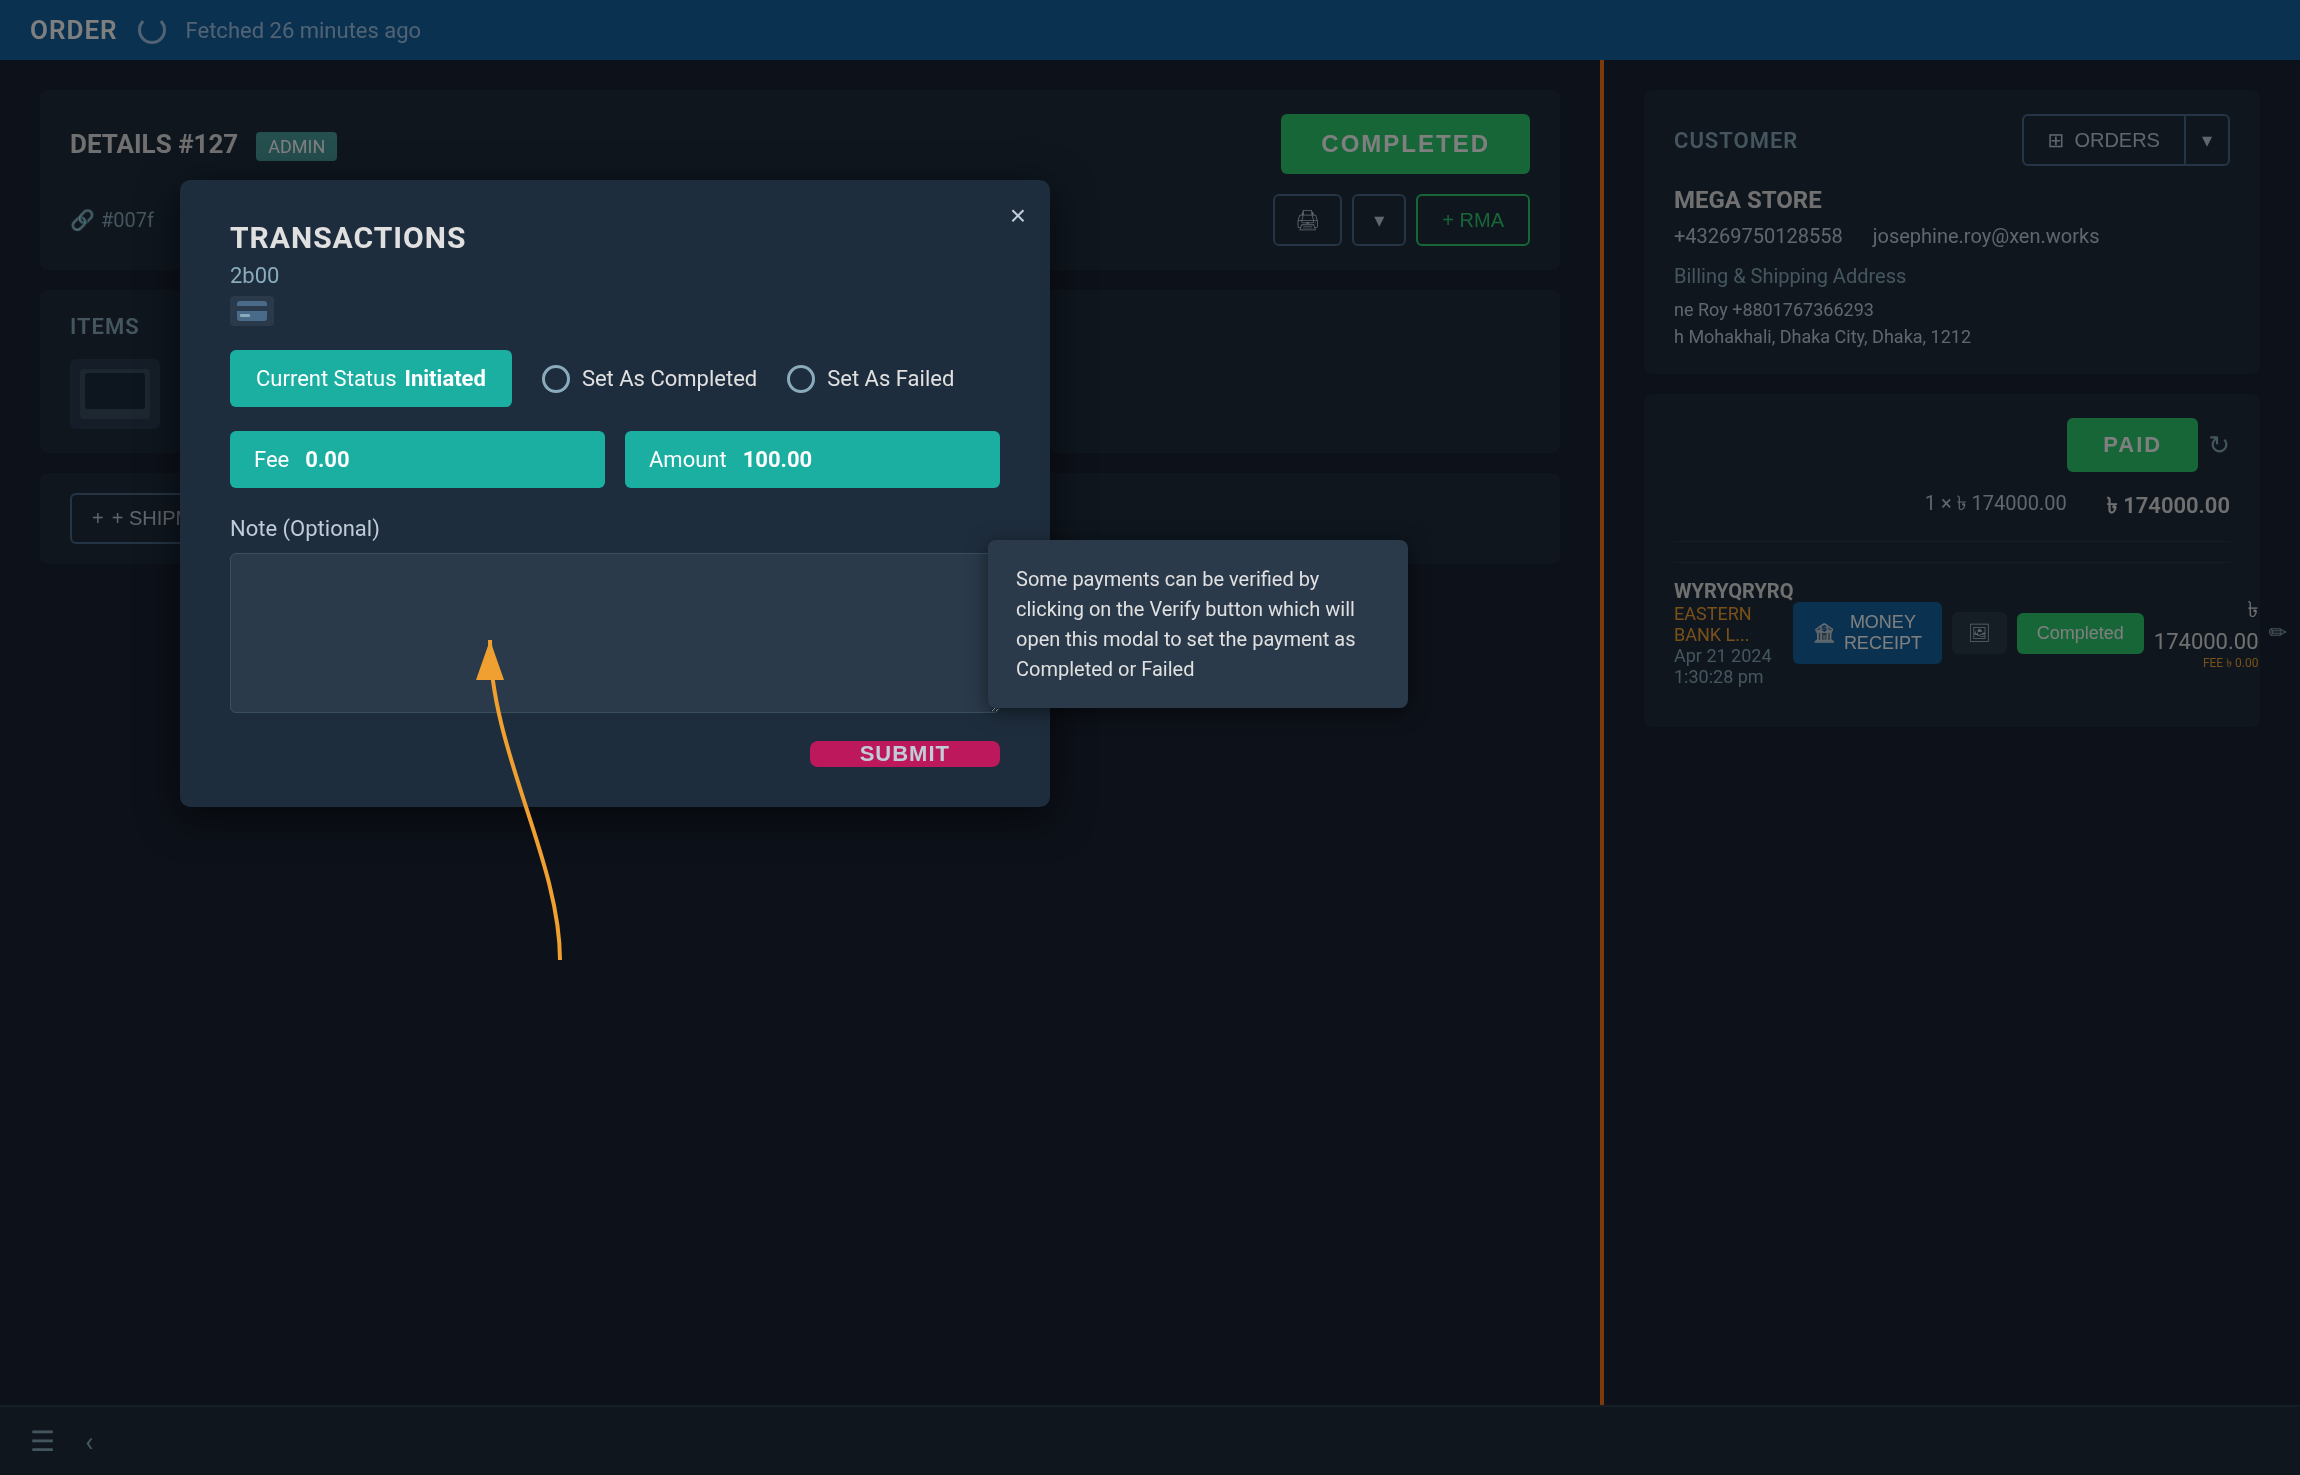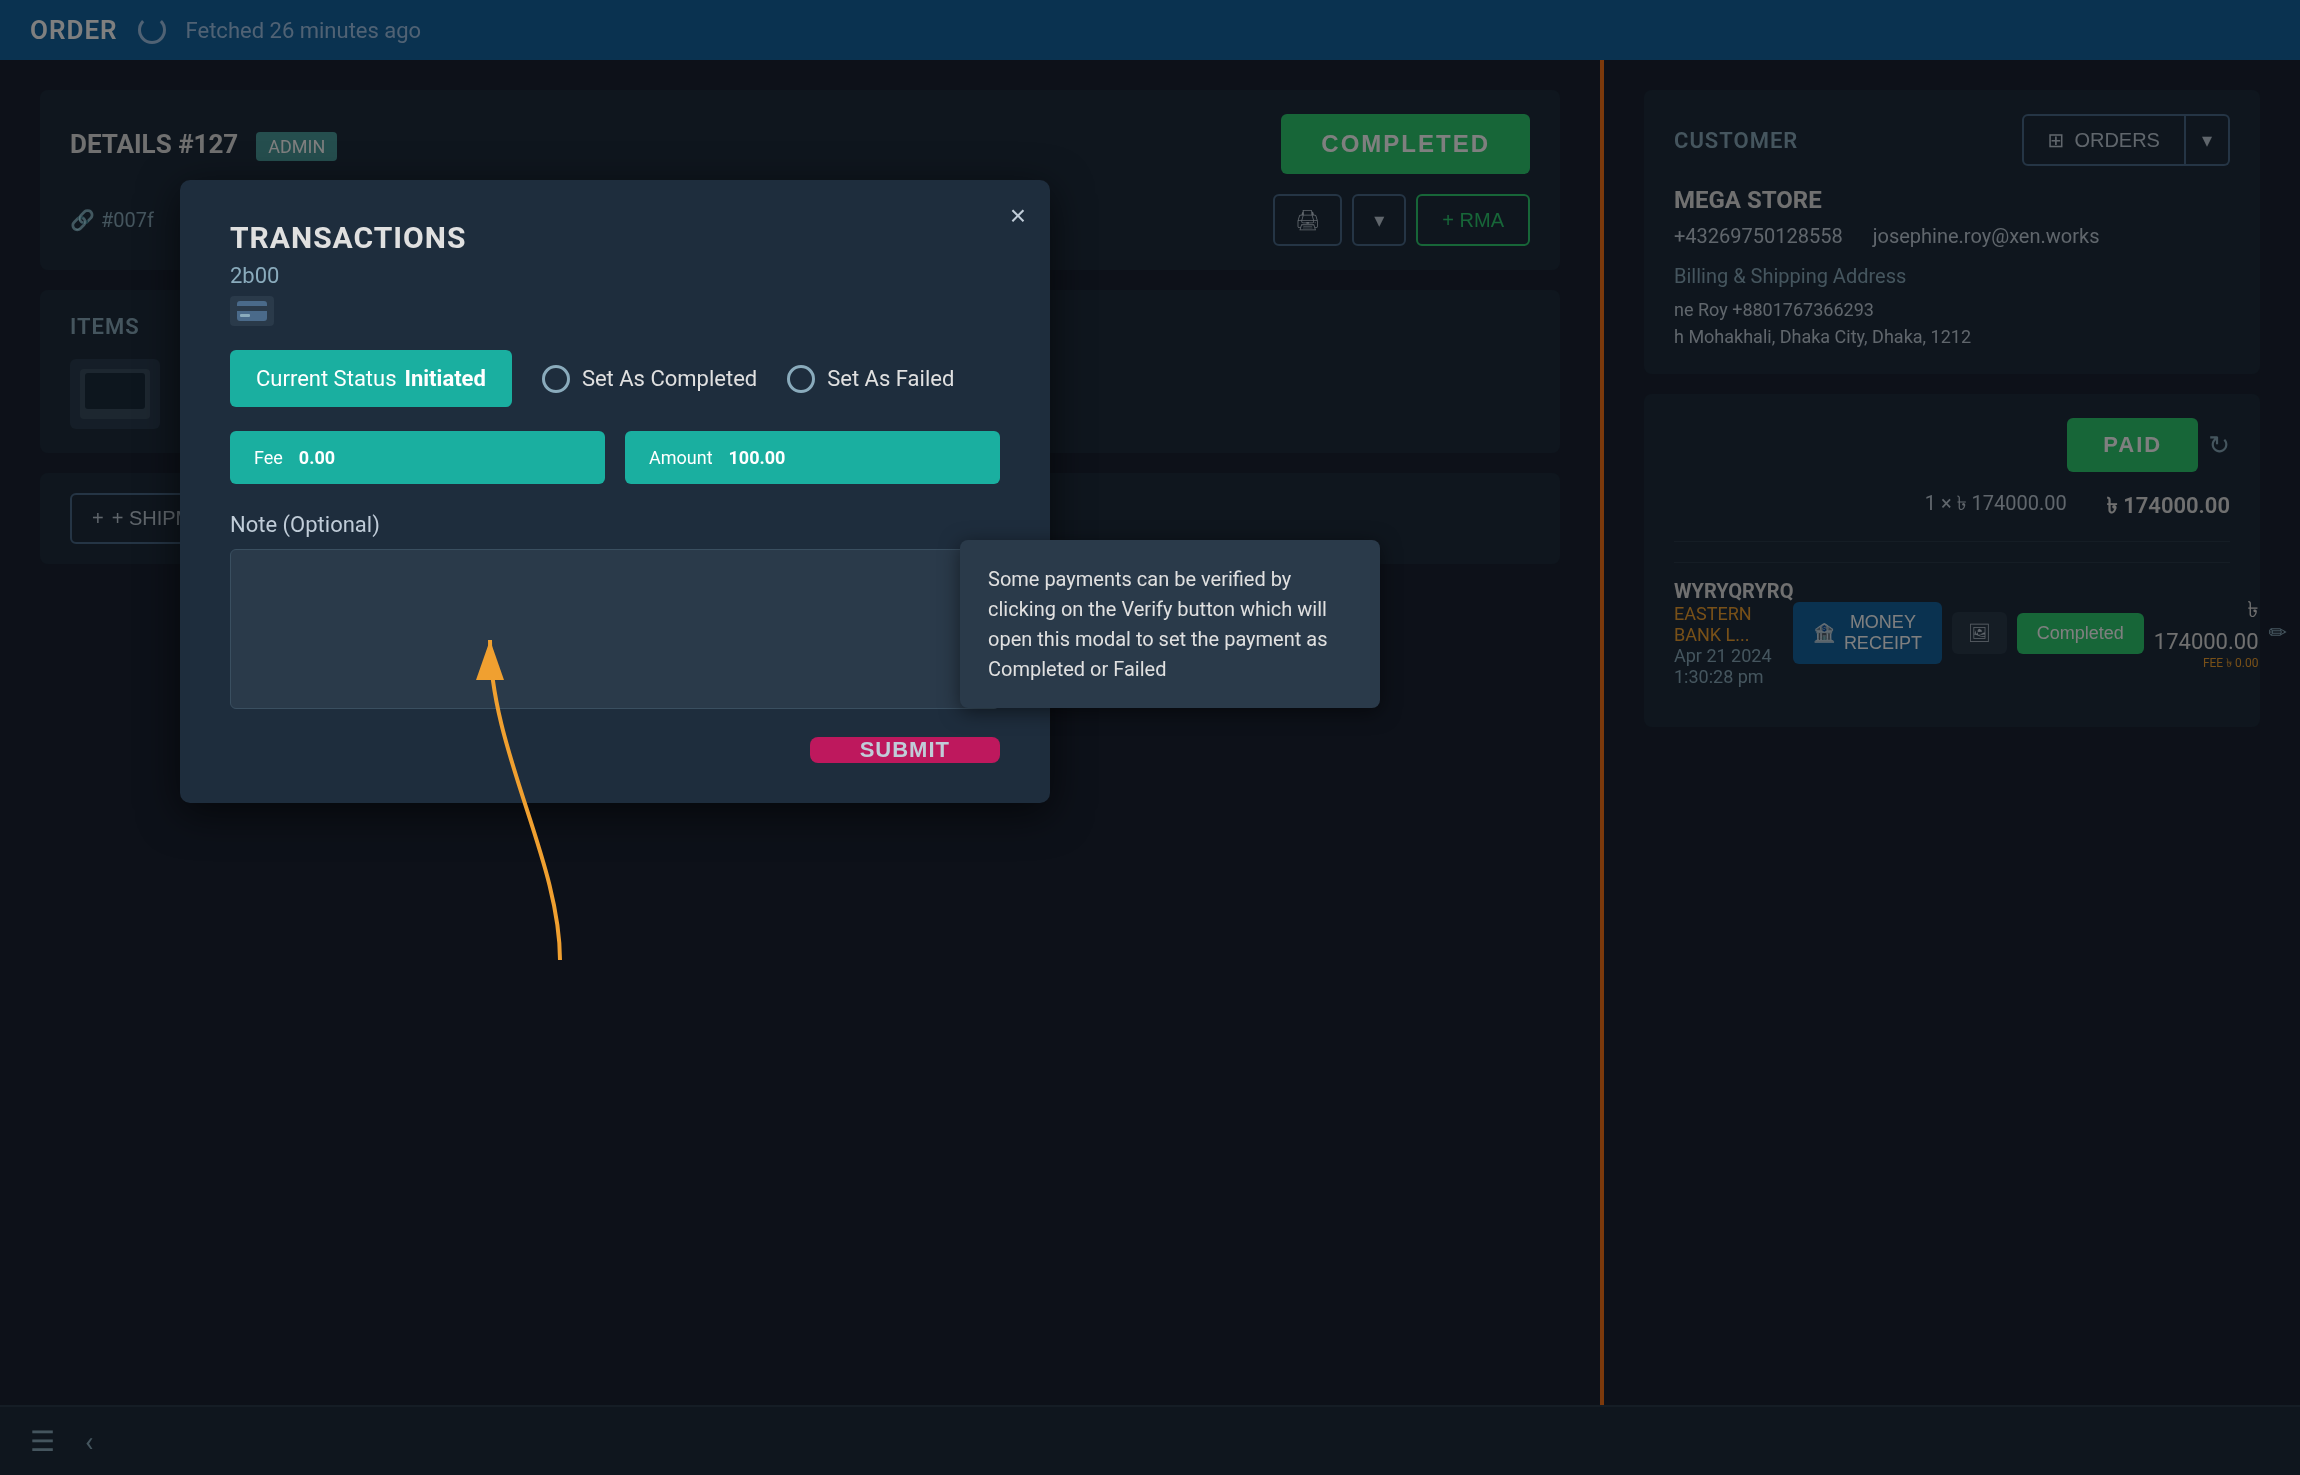--- a/index.html
+++ b/index.html
@@ -501,21 +501,21 @@
       margin-bottom: 28px;
     }
     .field-box {
       background: #1aafa0;
       border-radius: 6px;
       padding: 16px 24px;
       display: flex;
       align-items: center;
       gap: 16px;
       flex: 1;
-      font-size: 18px;
+      font-size: 22px;
       font-weight: 600;
     }
     .field-label {
       color: #fff;
       font-weight: 400;
     }
     .field-value {
       color: #fff;
       font-weight: 700;
     }
@@ -559,21 +559,21 @@
       position: absolute;
       background: #2a3a4a;
       border-radius: 8px;
       padding: 24px 28px;
       width: 420px;
       font-size: 20px;
       color: #e0e0e0;
       line-height: 1.5;
       box-shadow: 0 4px 20px rgba(0,0,0,0.5);
       top: 540px;
-      left: 960px;
+      left: 988px;
       z-index: 200;
     }
 
     
     .arrow-overlay {
       position: absolute;
       top: 0; left: 0;
       width: 2300px;
       height: 1475px;
       pointer-events: none;

